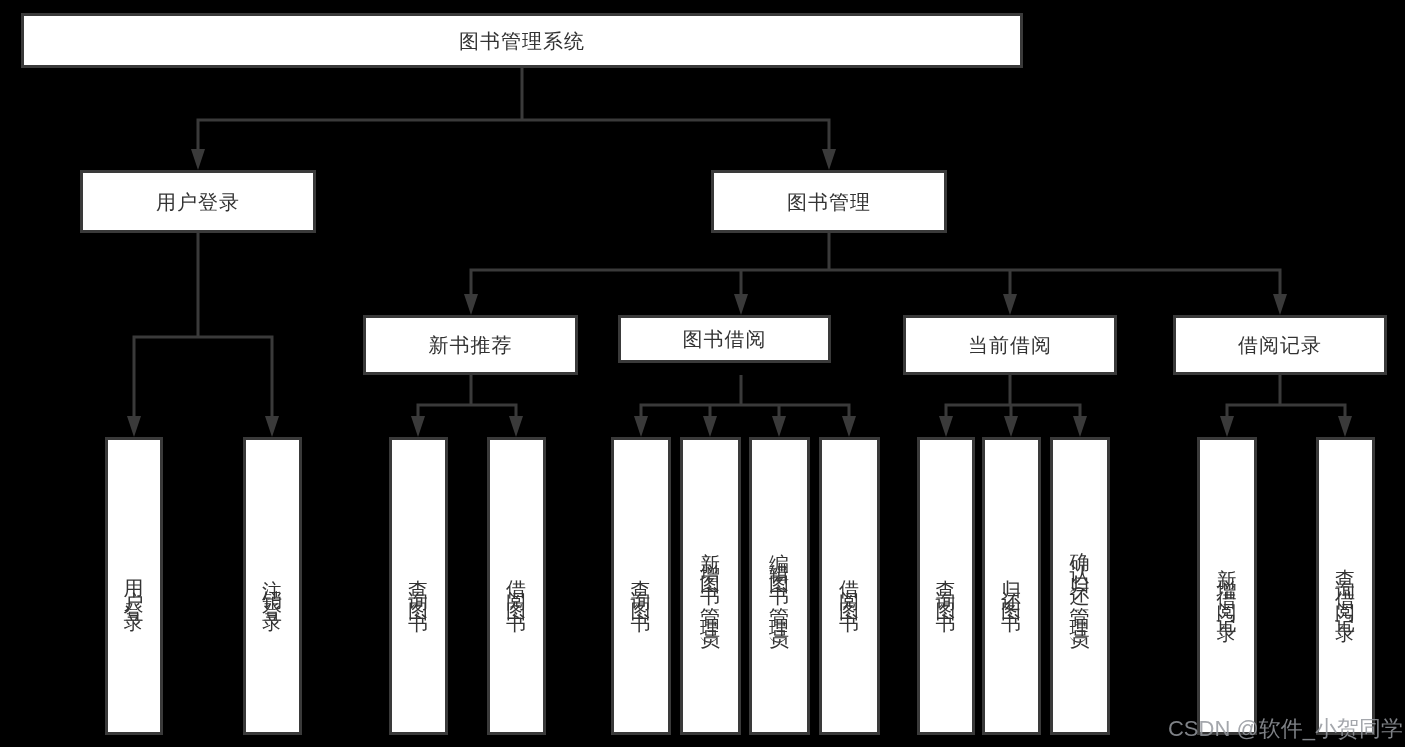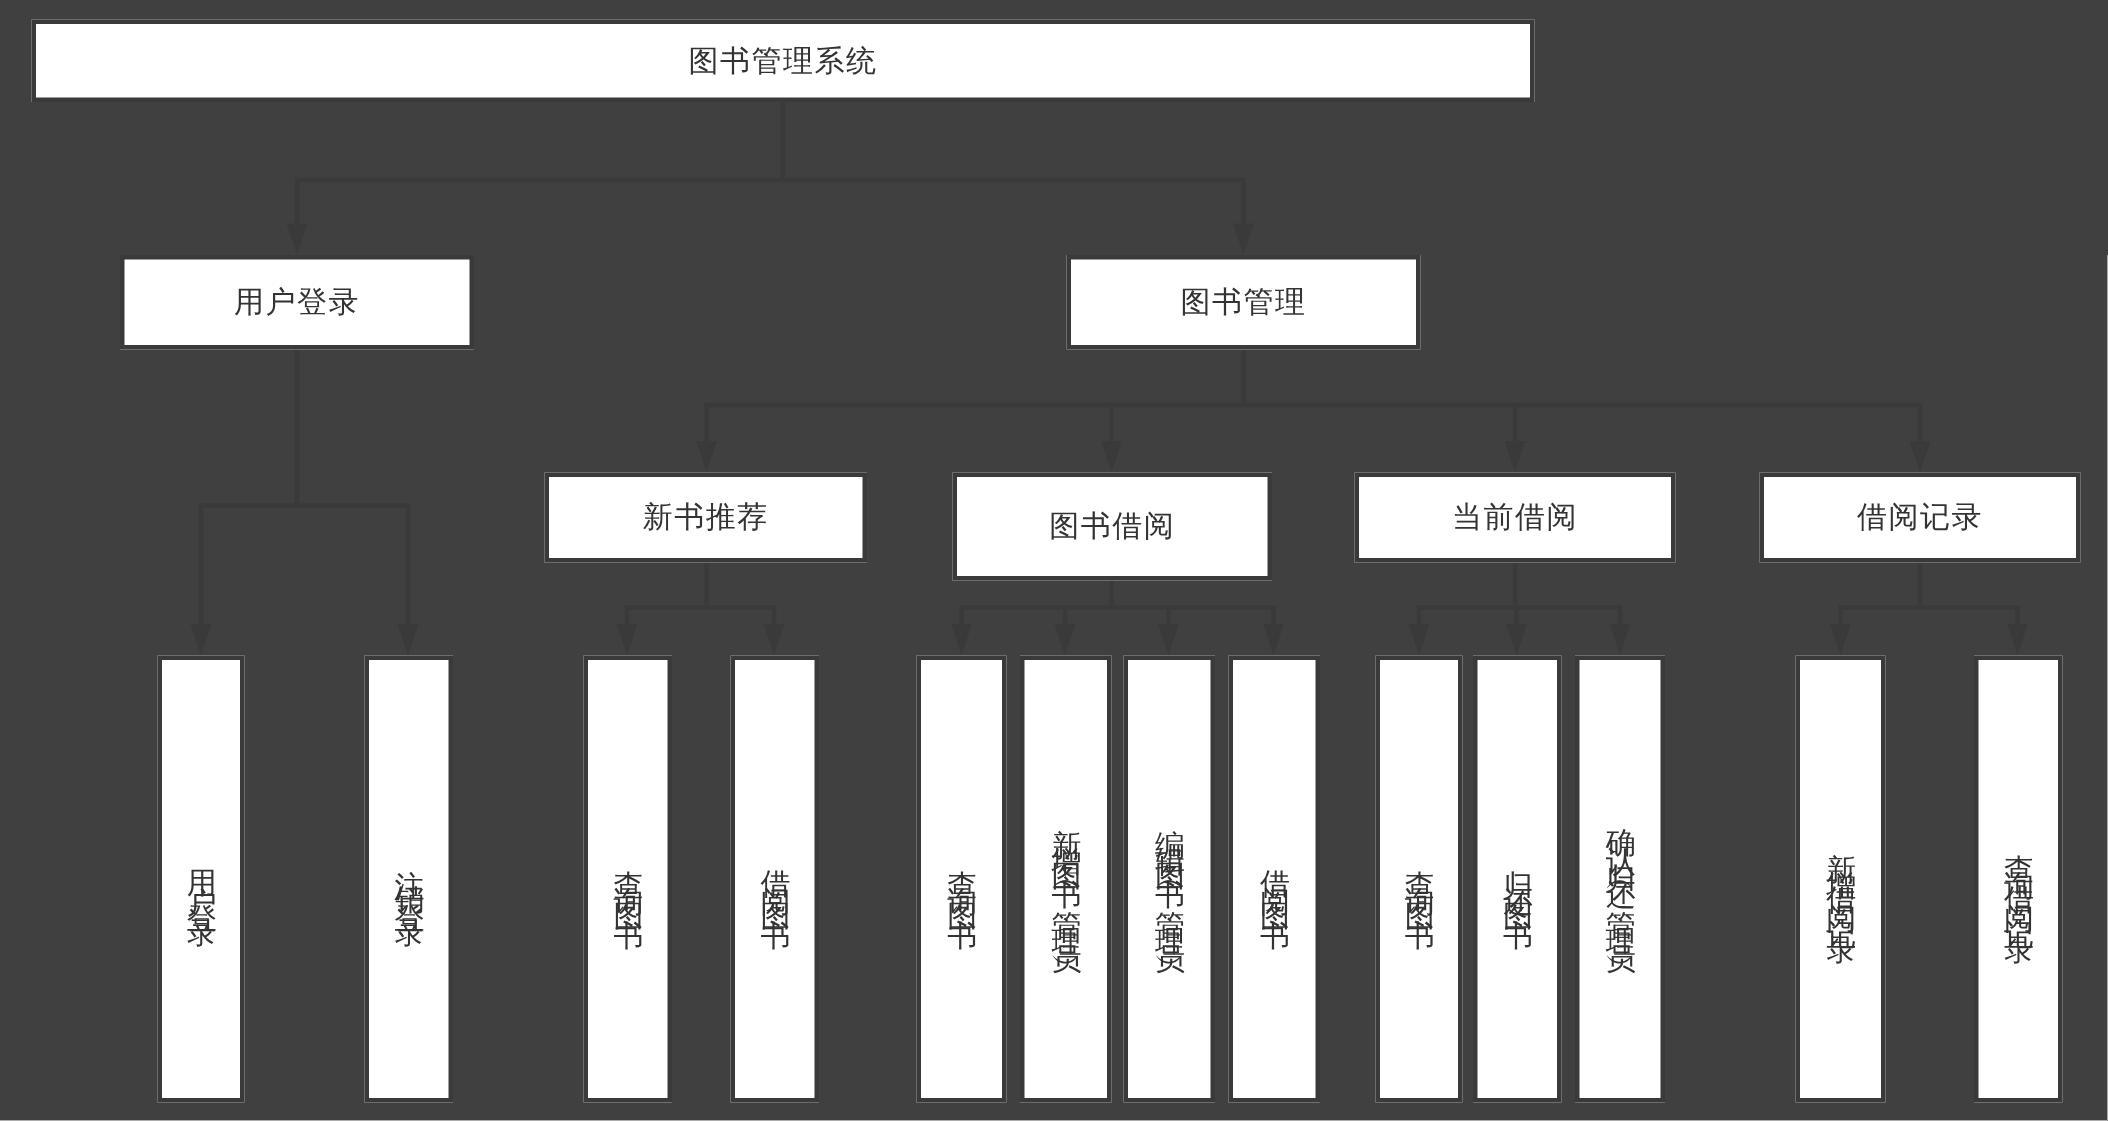--- a/index.html
+++ b/index.html
@@ -1,20 +1,20 @@
 <!DOCTYPE html>
 <html><head>
 <meta charset="utf-8">
 <style>
   html, body { margin: 0; padding: 0; background: #ffffff; }
   #stage {
     position: relative;
     width: 1405px;
     height: 747px;
-    background: #404040;
+    background: #000000;
     font-family: "Liberation Sans", "DejaVu Sans", sans-serif;
     overflow: hidden;
   }
   #wires { position: absolute; left: 0; top: 0; z-index: 1; }
   .node {
     position: absolute;
     box-sizing: border-box;
     background: #ffffff;
     border: 3px solid #3a3a3a;
     color: #333333;
@@ -103,21 +103,21 @@
       <polygon points="1338,416 1352,416 1345,437"></polygon>
     </g>
   </svg>
 
   <div class="node h" style="left:21px; top:13px; width:1002px; height:55px">图书管理系统</div>
 
   <div class="node h" style="left:80px; top:170px; width:236px; height:63px">用户登录</div>
   <div class="node h" style="left:363px; top:315px; width:215px; height:60px">新书推荐</div>
 
   <div class="node h" style="left:711px; top:170px; width:236px; height:63px">图书管理</div>
-  <div class="node h" style="left:635px; top:315px; width:213px; height:72px">图书借阅</div>
+  <div class="node h" style="left:618px; top:315px; width:213px; height:48px">图书借阅</div>
   <div class="node h" style="left:903px; top:315px; width:214px; height:60px">当前借阅</div>
   <div class="node h" style="left:1173px; top:315px; width:214px; height:60px">借阅记录</div>
 
   <div class="node v" style="left:105px; top:437px; width:58px; height:298px">用户登录</div>
   <div class="node v" style="left:243px; top:437px; width:59px; height:298px">注销登录</div>
 
   <div class="node v" style="left:389px; top:437px; width:59px; height:298px">查询图书</div>
   <div class="node v" style="left:487px; top:437px; width:59px; height:298px">借阅图书</div>
 
   <div class="node v" style="left:611px; top:437px; width:60px; height:298px">查询图书</div>
@@ -125,13 +125,14 @@
   <div class="node v" style="left:749px; top:437px; width:61px; height:298px">编辑图书（管理员）</div>
   <div class="node v" style="left:819px; top:437px; width:61px; height:298px">借阅图书</div>
 
   <div class="node v" style="left:917px; top:437px; width:58px; height:298px">查询图书</div>
   <div class="node v" style="left:982px; top:437px; width:59px; height:298px">归还图书</div>
   <div class="node v" style="left:1050px; top:437px; width:60px; height:298px">确认归还（管理员）</div>
 
   <div class="node v" style="left:1197px; top:437px; width:60px; height:298px">新增借阅记录</div>
   <div class="node v" style="left:1316px; top:437px; width:59px; height:298px">查询借阅记录</div>
 
+  <div id="watermark">CSDN @软件_小贺同学</div>
 </div>
 
 </body></html>

